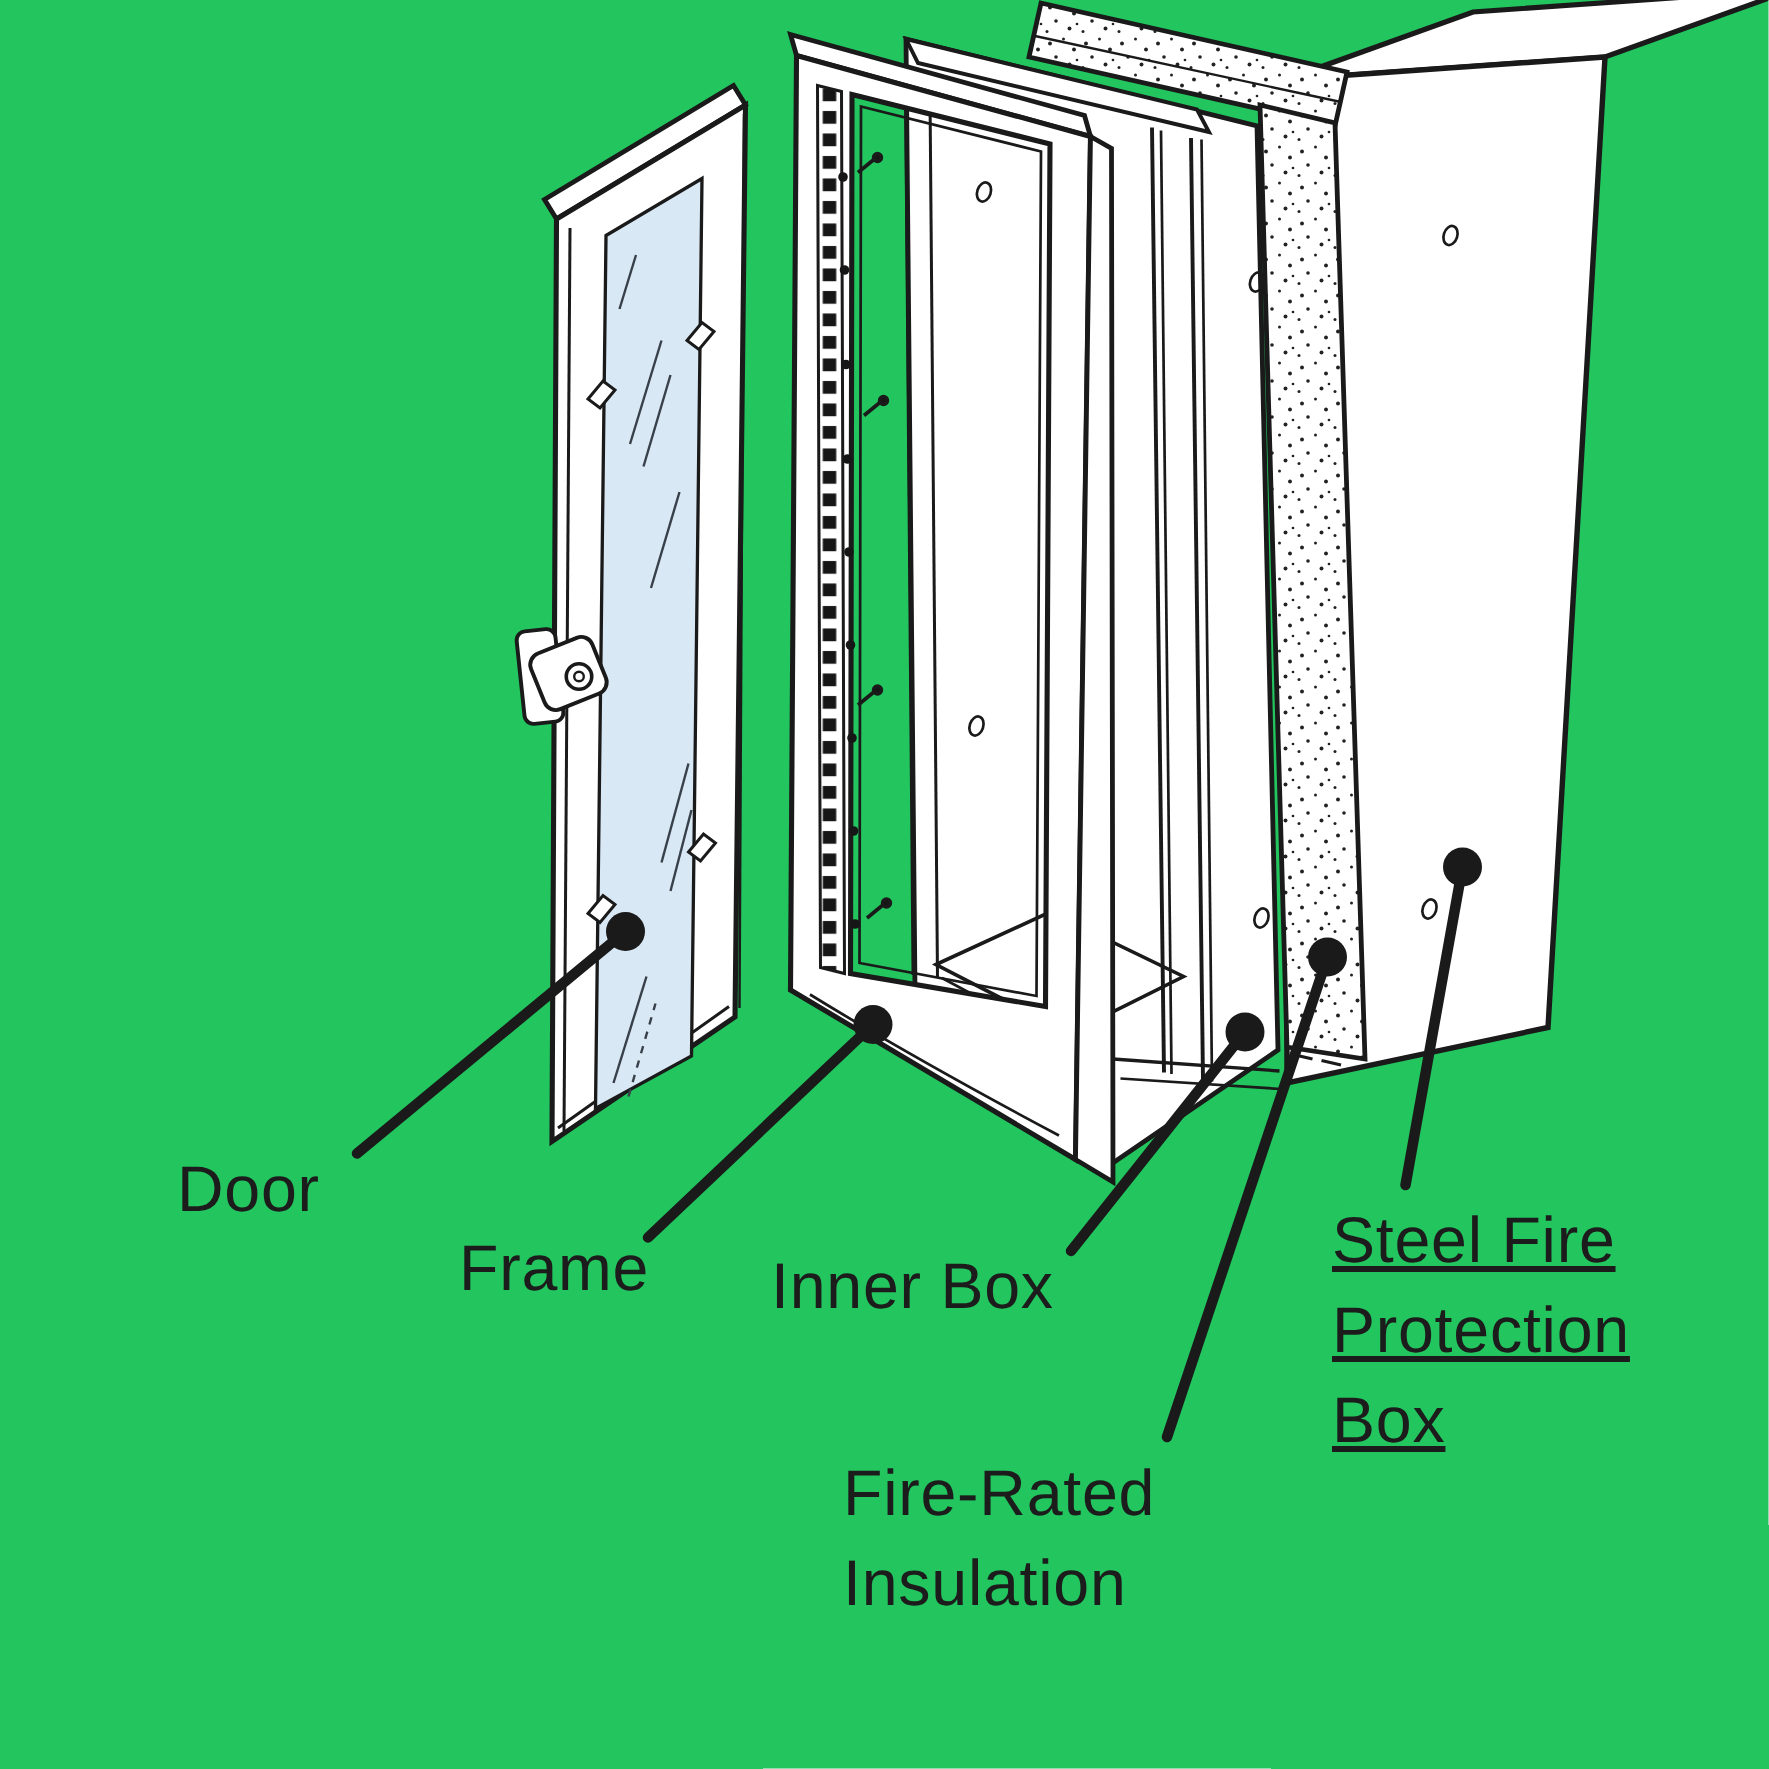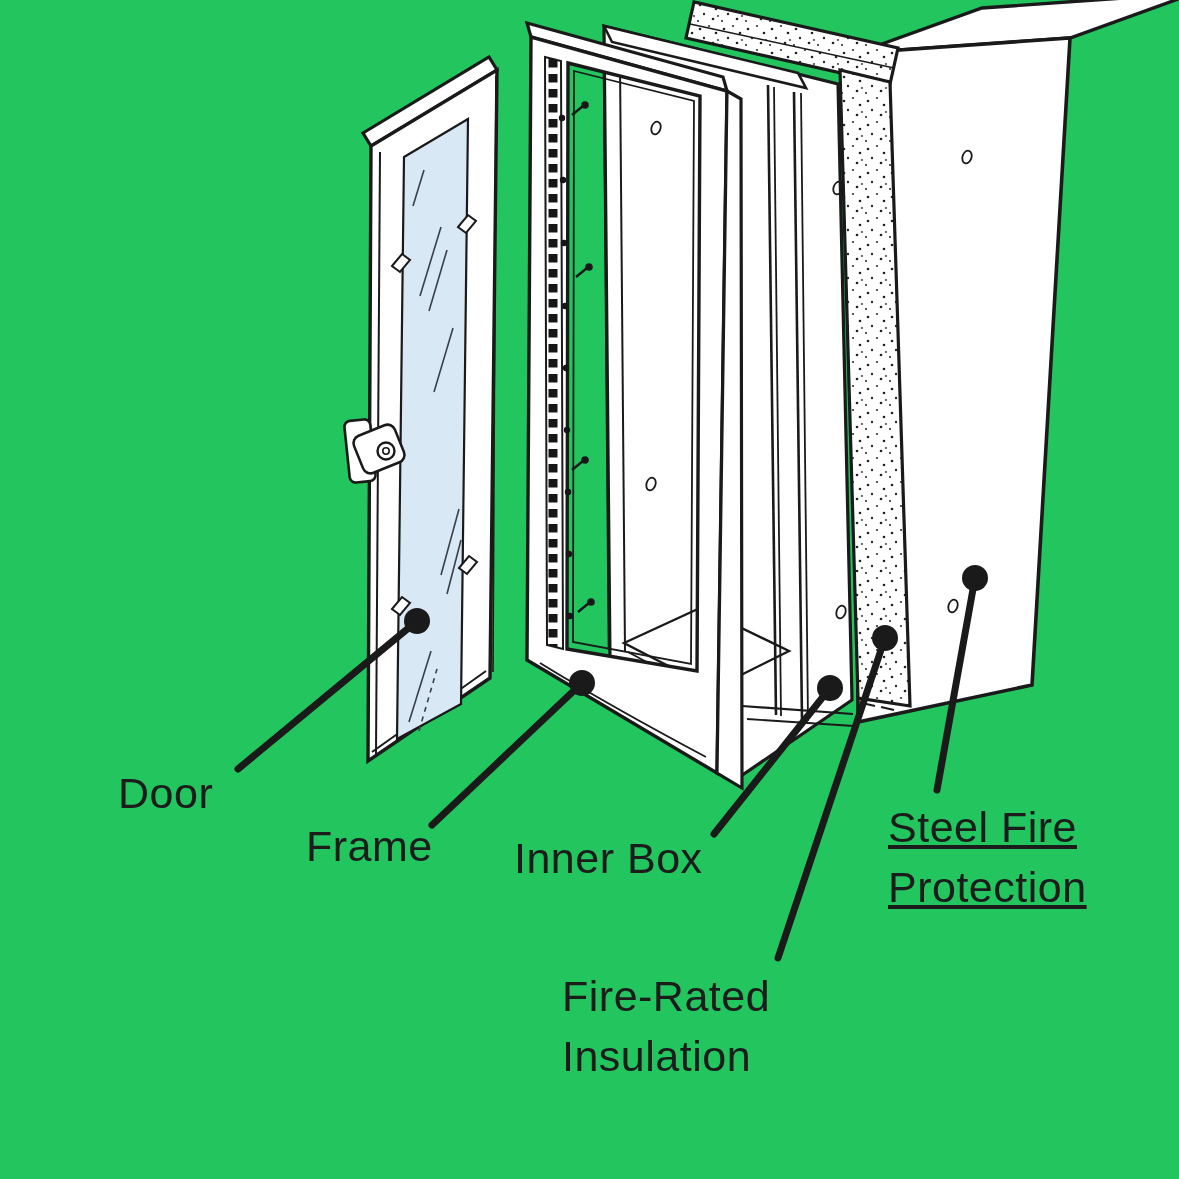--- a/index.html
+++ b/index.html
@@ -180,15 +180,16 @@
   <div class="part-label" style="left:514px;top:828px;text-align:center;">Inner Box</div>
 
   <div class="part-label" style="left:562px;top:966px;">
     <div>Fire-Rated</div>
     <div>Insulation</div>
   </div>
 
   <div class="part-label" style="left:888px;top:797px;text-decoration:underline;">
     <div>Steel Fire</div>
     <div>Protection</div>
+    <div>Box</div>
   </div>
 
 </div>
 
 </body></html>

